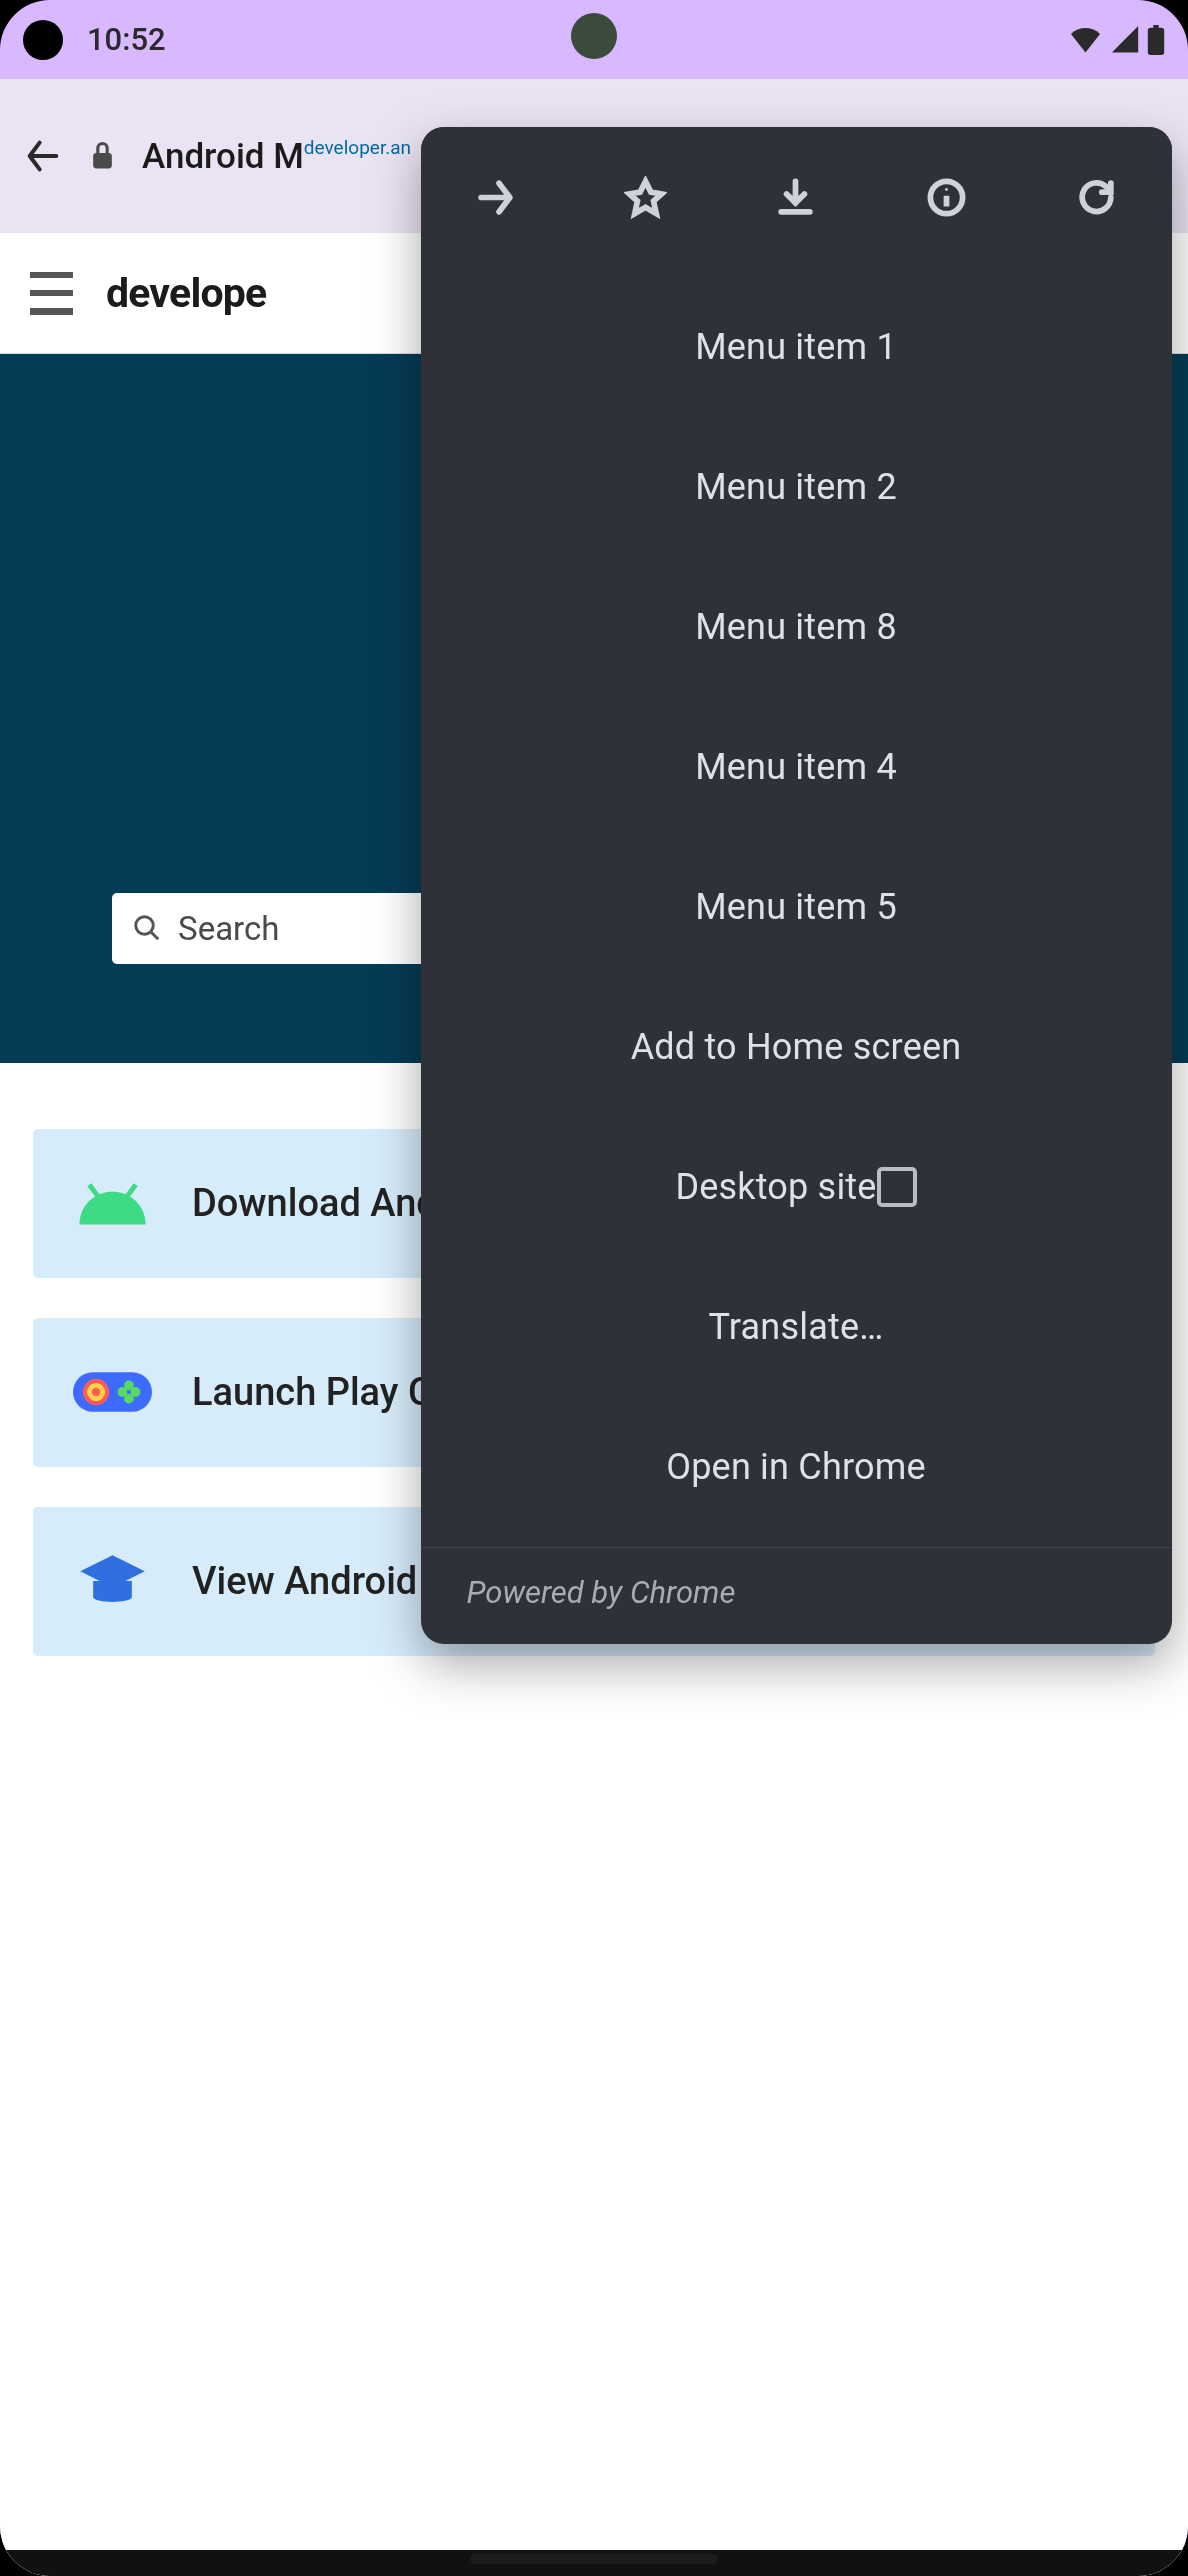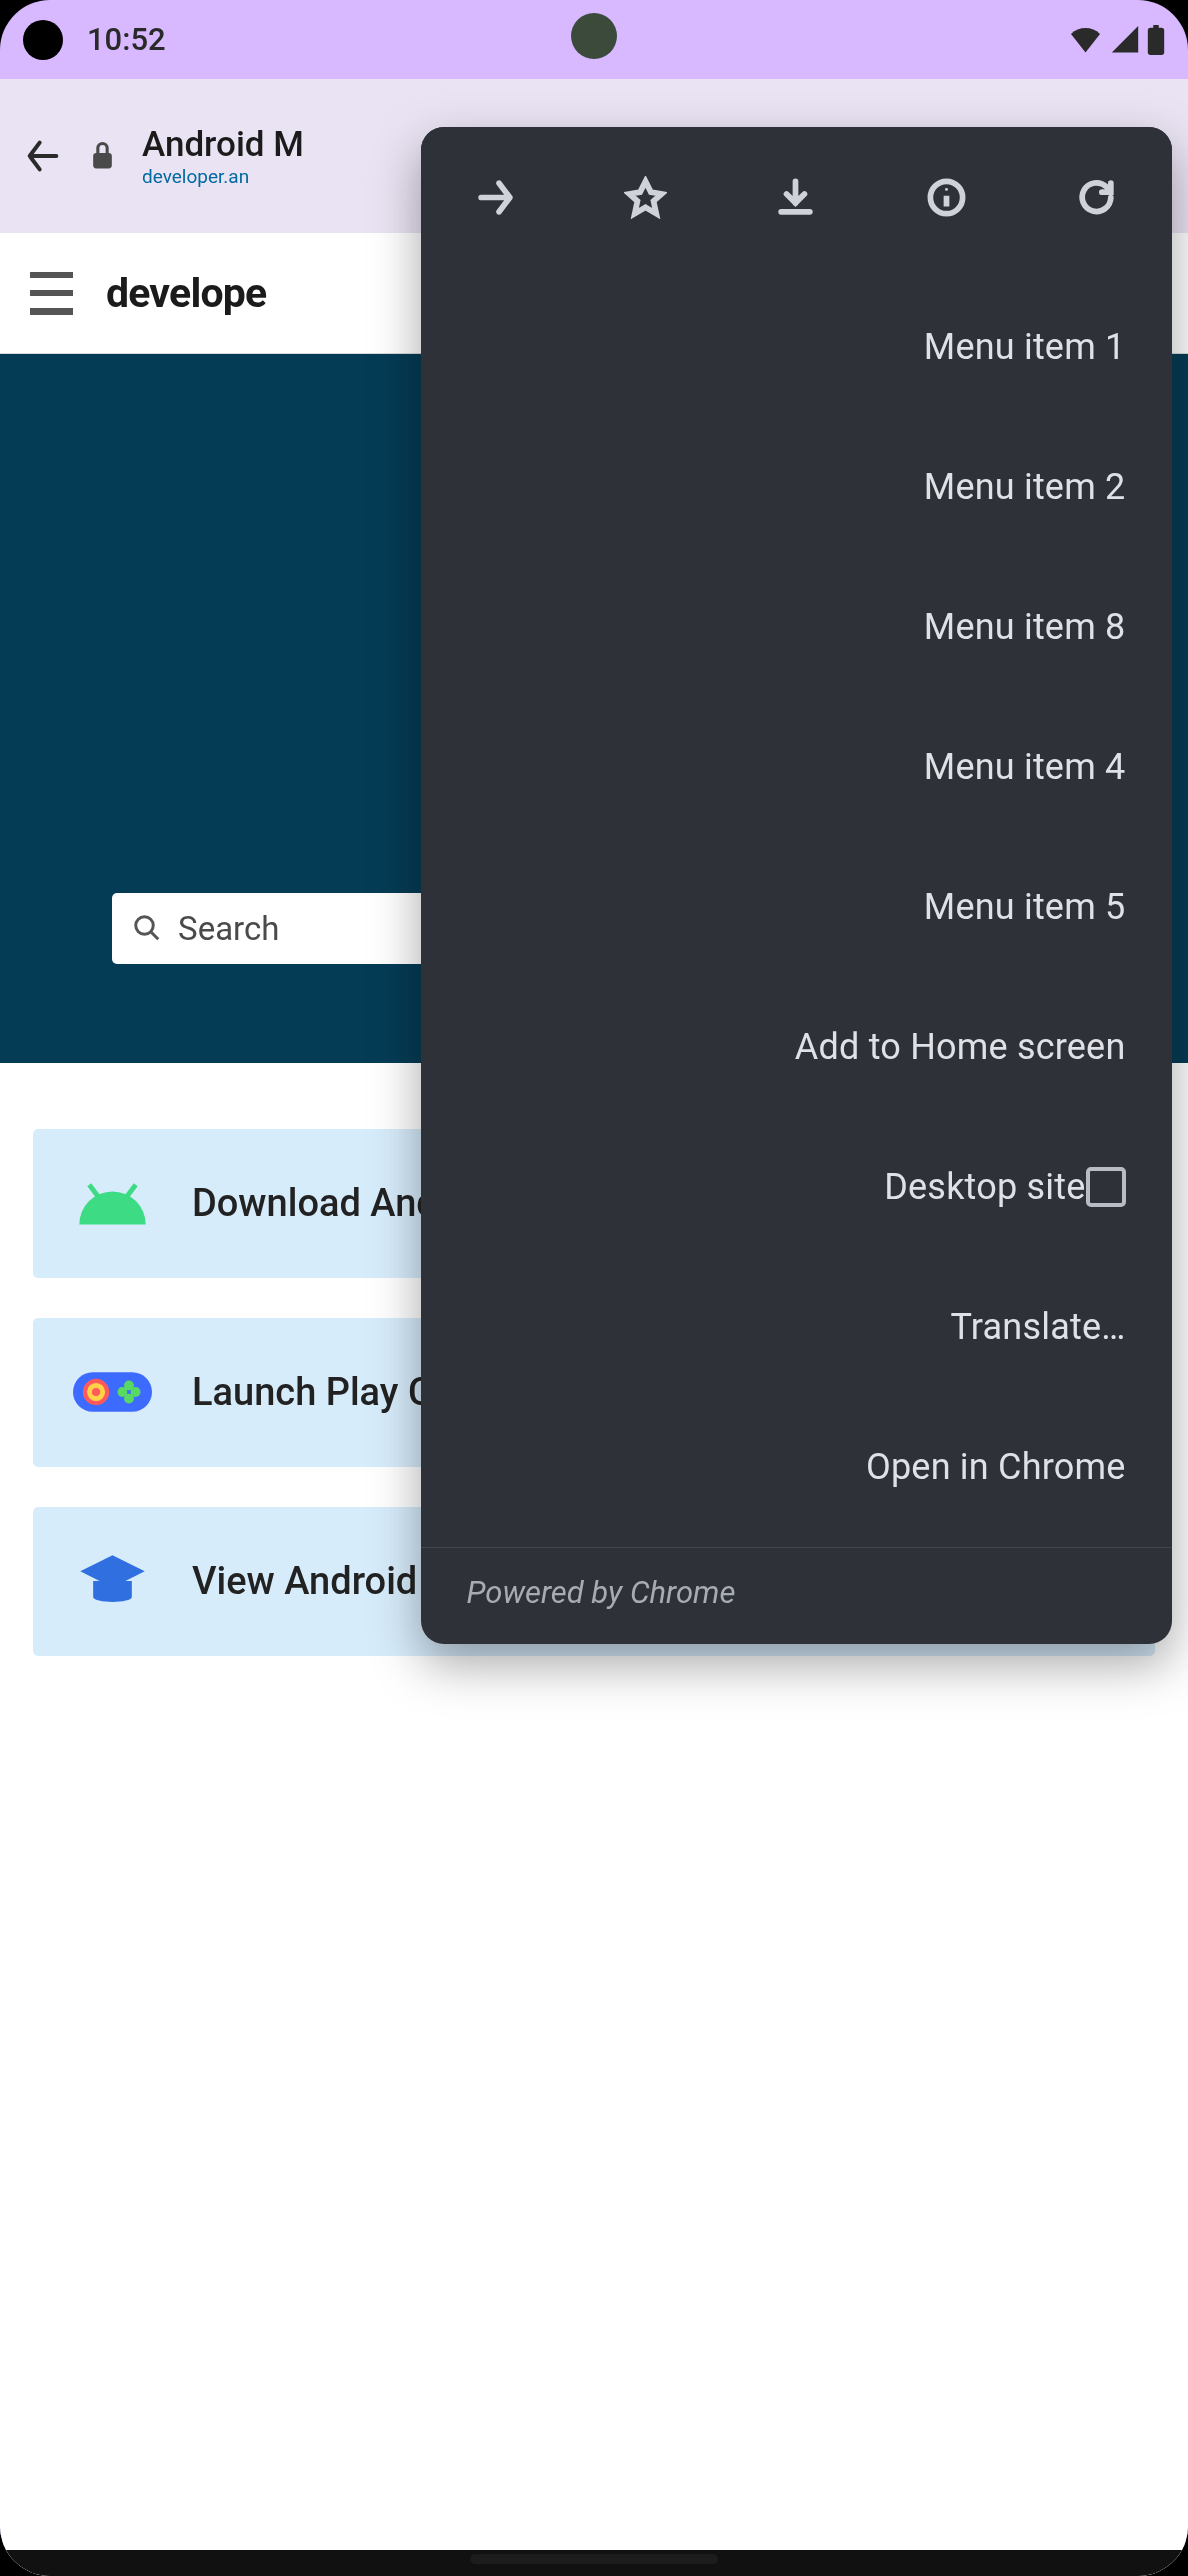--- a/index.html
+++ b/index.html
@@ -36,21 +36,21 @@
   }
 
   
   .cct-header {
     position:absolute; top:0; left:0; right:0; height:154px;
     background:#eae3f3;
     display:flex; align-items:center;
     padding-left:16.5px;
   }
   .cct-back { width:53px; height:53px; display:flex; align-items:center; justify-content:center; }
-  .cct-title-block { margin-left:23px; display:flex; flex-direction:column; }
+  .cct-title-block { margin-left:23px; display:flex; flex-direction:row; }
   .cct-title { font-size:35px; font-weight:500; color:#1b1b1b; }
   .cct-url { font-size:19px; color:#0369a1; margin-top:0; }
   .cct-lock { width:33px; height:33px; margin-left:16.5px; display:flex; align-items:center; justify-content:center; }
 
   
   .page {
     position:absolute; top:154px; left:0; right:0;
     background:#fff;
   }
   .page-header {
@@ -96,21 +96,21 @@
     display:flex; align-items:center; justify-content:space-around;
     background:#2e3138;
   }
   .menu-iconbtn { width:56px; height:56px; display:flex; align-items:center; justify-content:center; }
   .menu-iconbtn svg { stroke:#cfd2d8; fill:none; stroke-width:3.2; }
 
   .menu-list { padding:10px 0; }
   .menu-item {
     height:140px; display:flex; align-items:center;
     padding:0 46px; font-size:36px; letter-spacing:0.2px;
-    justify-content:flex-end;
+    justify-content:center;
   }
   .menu-item .checkbox {
     width:40px; height:40px; border:4.1px solid #b8bcc4; border-radius:5px;
   }
   .menu-footer {
     padding:26.4px 46px 33px; font-size:31px; color:#a7abb3;
     border-top:0.8px solid #404550;
     font-style:italic;
   }
 

